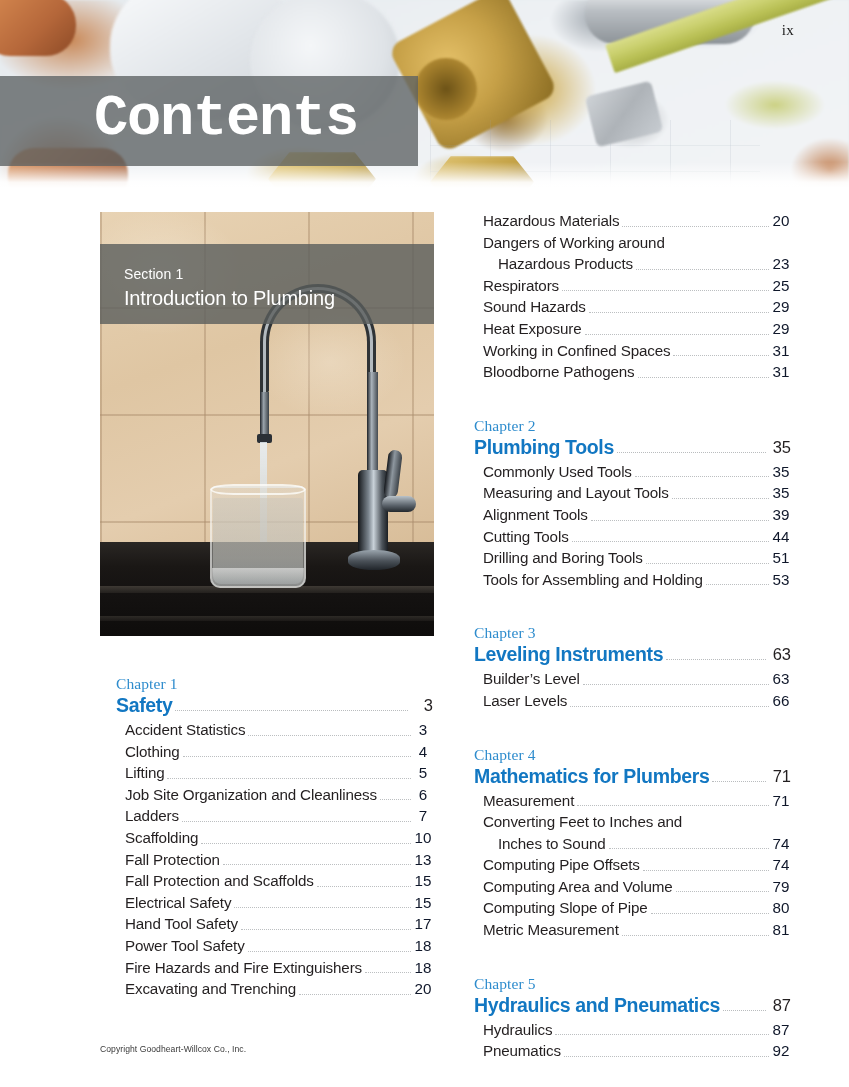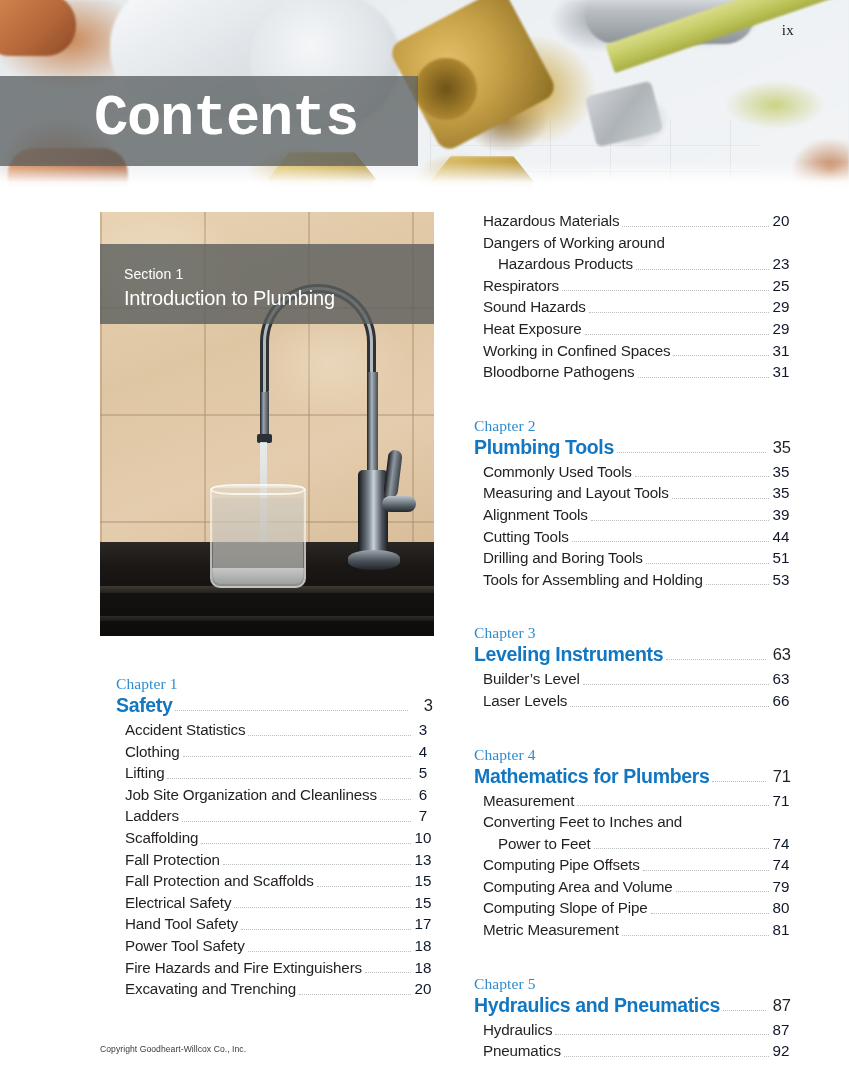--- a/index.html
+++ b/index.html
@@ -676,21 +676,21 @@
         <span class="leader"></span>
         <span class="chapter-page">71</span>
       </div>
       <div class="entry-row">
         <span class="entry-label">Measurement</span>
         <span class="entry-leader"></span>
         <span class="entry-page">71</span>
       </div>
       <div class="entry-wrap-first">Converting Feet to Inches and</div>
       <div class="entry-row cont">
-        <span class="entry-label">Power to Feet</span>
+        <span class="entry-label">Inches to Sound</span>
         <span class="entry-leader"></span>
         <span class="entry-page">74</span>
       </div>
       <div class="entry-row">
         <span class="entry-label">Computing Pipe Offsets</span>
         <span class="entry-leader"></span>
         <span class="entry-page">74</span>
       </div>
       <div class="entry-row">
         <span class="entry-label">Computing Area and Volume</span>

